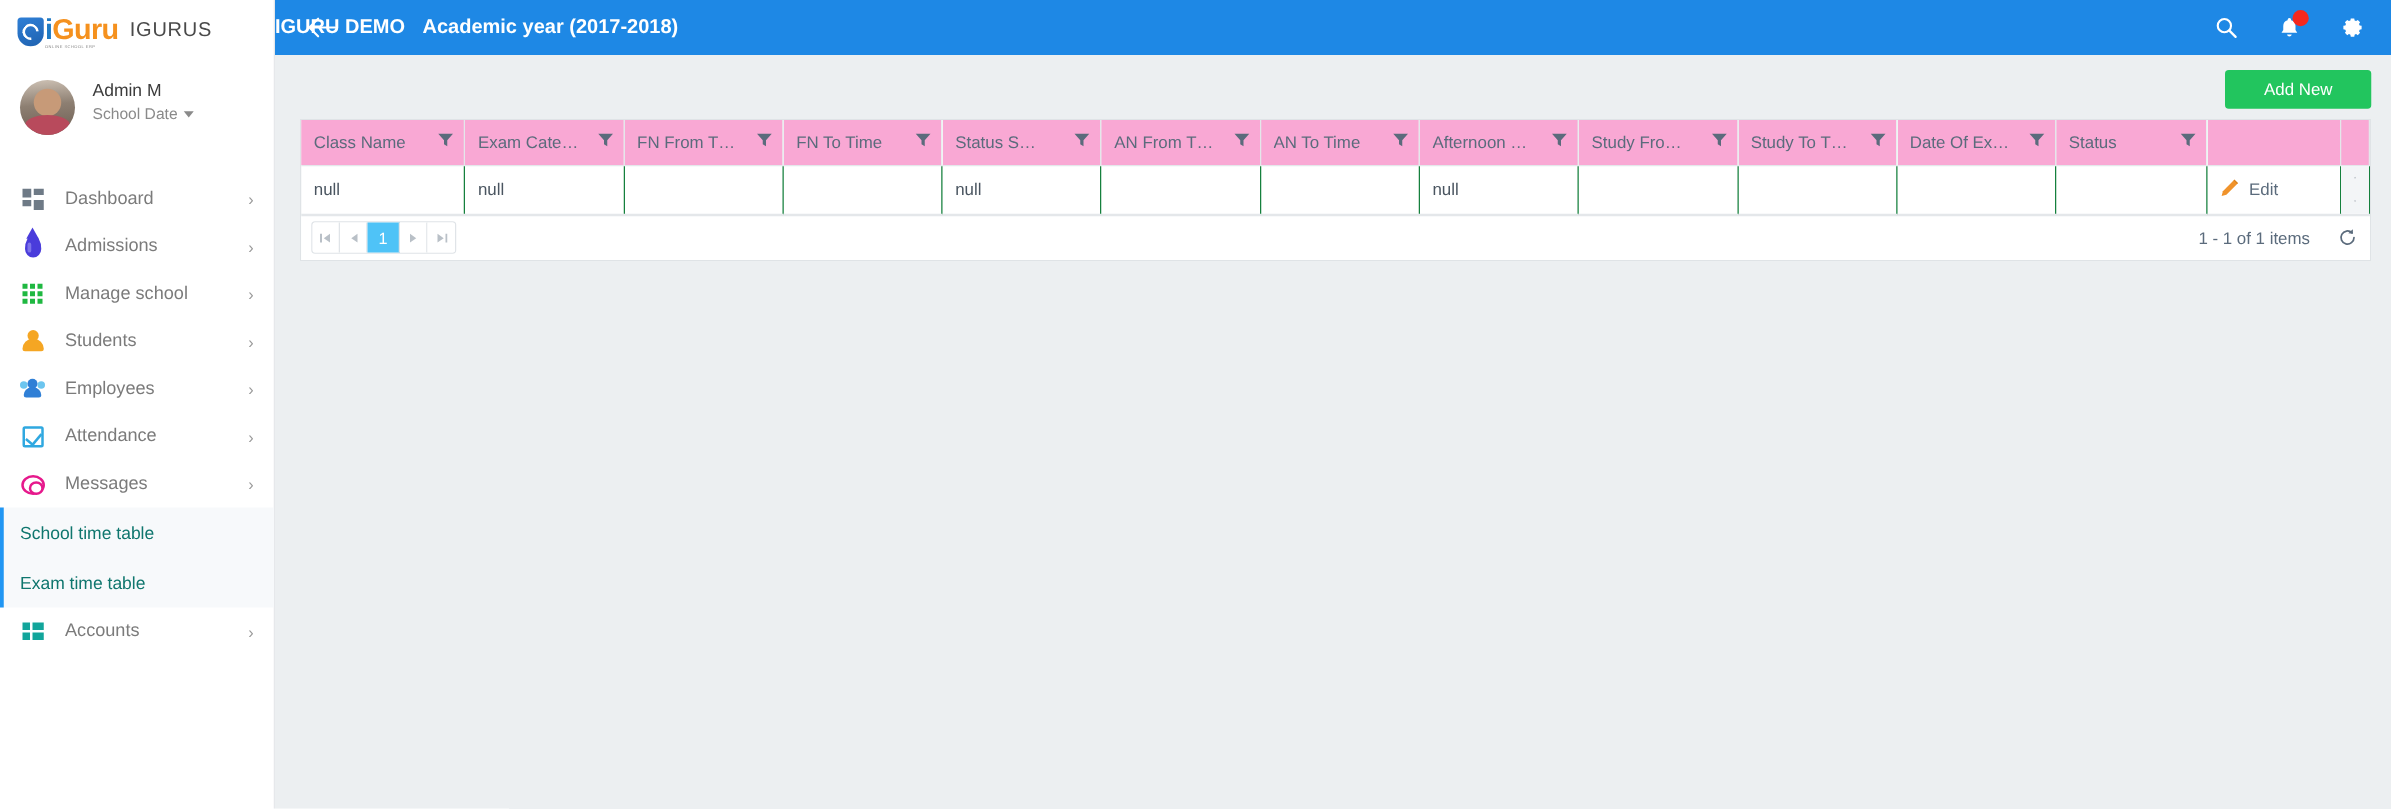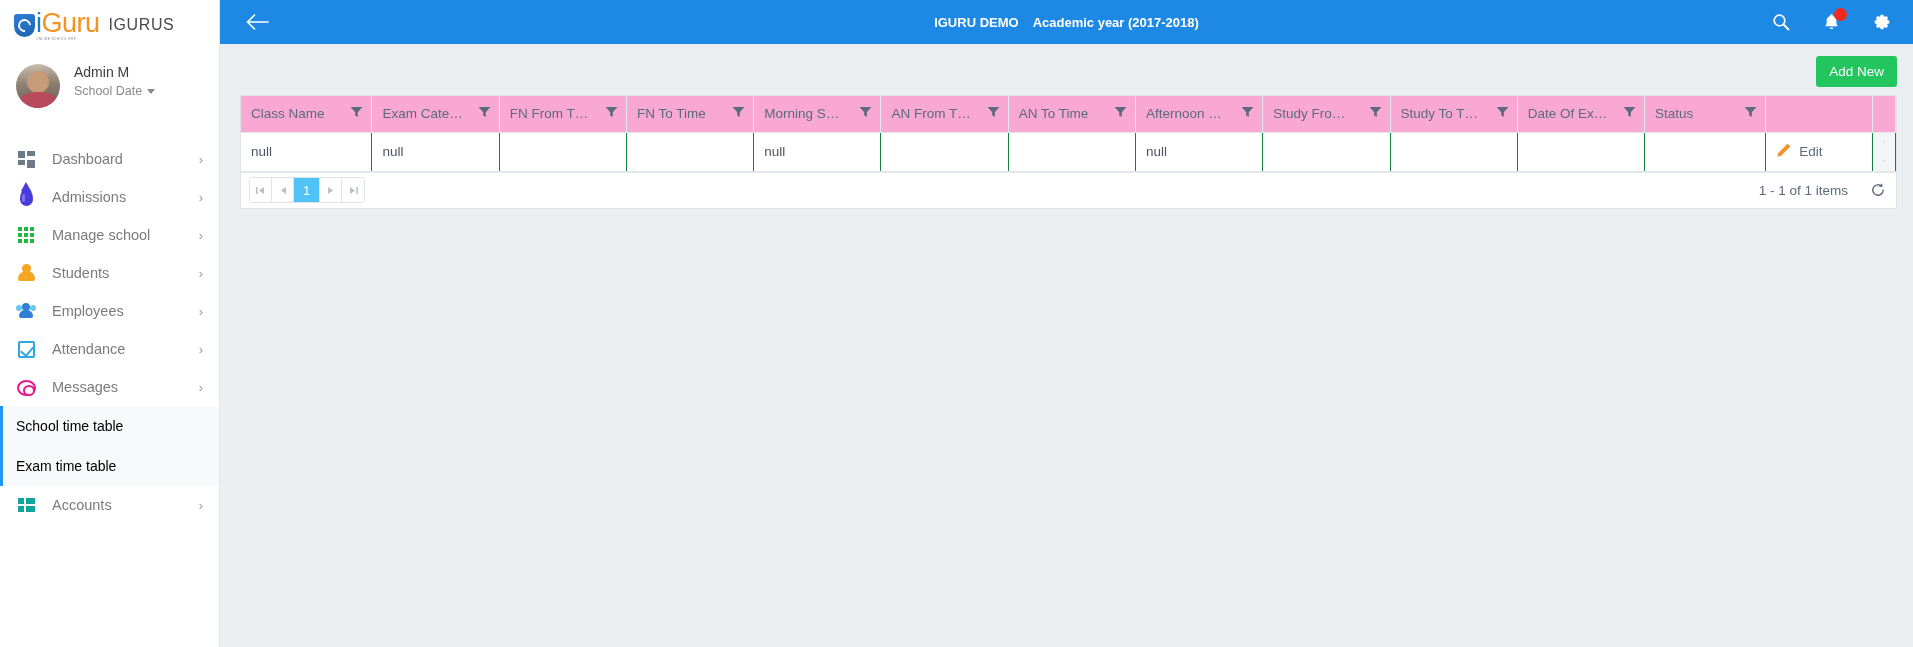--- a/index.html
+++ b/index.html
@@ -29,21 +29,21 @@
     background: linear-gradient(160deg,#2f7fd6 0%, #1f62b0 100%);
     border-radius: 3px 3px 11px 11px;
     display:flex;align-items:center;justify-content:center;
   }
   .shield:after{
     content:""; width:9px;height:9px;border-radius:50%;
     border:2px solid #fff; border-right-color:transparent;
     transform:rotate(40deg);
   }
   .brand-word {
-    font-size: 27px; font-weight: normal; letter-spacing: -0.5px;
+    font-size: 23px; font-weight: bold; letter-spacing: -0.5px;
     color: #f5911e; line-height: 1;
   }
   .brand-word .bi { color: #1f7ac4; }
   .brand-sub { font-size: 3.2px; color:#888; letter-spacing:.4px; }
   .brand-name {
     font-size: 16px; color: #4a4a4a; letter-spacing: .6px;
   }
 
   .profile {
     display: flex; gap: 14px;
@@ -89,21 +89,21 @@
   }
   .nav-item.active .nav-label { color:#3aa0e8; }
   .nav-item.active .nav-arrow { color:#3aa0e8; }
 
   .submenu { background:#f7f9fb; position:relative; }
   .submenu:before{
     content:""; position:absolute; left:0; top:0; bottom:0; width:3px; background:#2196f3;
   }
   .sub-item {
     height: 40px; display:flex; align-items:center; padding-left: 16px;
-    font-size: 14px; color: #000000; cursor:pointer;
+    font-size: 14px; color: #0f766e; cursor:pointer;
   }
 
   
   .ic-dashboard { width:17px;height:17px; display:grid;
     grid-template-columns:7px 8px; grid-template-rows:7px 8px; gap:2px;}
   .ic-dashboard i{ background:#6e7a86; display:block; }
   .ic-dashboard i:nth-child(1){ height:7px;}
   .ic-dashboard i:nth-child(2){ height:5px; align-self:start;}
   .ic-dashboard i:nth-child(3){ height:5px;}
   .ic-dashboard i:nth-child(4){ height:8px;}
@@ -163,37 +163,37 @@
   .main { flex:1; height:647px; background:#eceff1; display:flex; flex-direction:column; }
   .topbar {
     height:44px; background:#1e88e5; display:flex; align-items:center;
     padding: 0 22px 0 22px; position:relative; flex:none;
   }
   .back-arrow {
     width:30px;height:30px; display:flex;align-items:center;justify-content:center;
     color:#fff; cursor:pointer;
   }
   .topbar-title {
-    position:absolute; left:0; right:0; text-align:center;
-    color:#ffffff; font-size:13px; pointer-events:none;
+    position:absolute; left:0; right:0; text-align:left;
+    color:#ffffff; font-size:16px; pointer-events:none;
   }
   .topbar-title .demo { font-weight:bold; margin-right:14px;}
   .topbar-title .year { font-weight:bold;}
   .topbar-icons { margin-left:auto; display:flex; align-items:center; gap:33px; z-index:2;}
   .t-ic { color:#fff; cursor:pointer; display:flex; align-items:center; position:relative;}
   .bell-dot {
     position:absolute; right:-7px; top:-5px; width:13px;height:13px;
     border-radius:50%; background:#f5281e;
   }
 
   .content { flex:1; padding: 12px 16px 0 20px; position:relative; overflow:hidden;}
   .addnew-wrap { display:flex; justify-content:flex-end; margin-bottom: 8px; padding-right: 0px;}
   .btn-addnew {
     background:#22c55e; color:#fff; border:none; border-radius:3px;
-    font-size:13.5px; padding: 8px 13px; cursor:pointer;
+    font-size:13.5px; padding: 8px 31px; cursor:pointer;
     font-family:"Liberation Sans",sans-serif;
   }
 
   .grid-wrap { background:#fff; border:1px solid #dfe3e6; }
   table.grid { width:100%; border-collapse:collapse; table-layout: fixed;}
   table.grid th {
     border-right:1px solid #e4e7ea; border-bottom:1px solid #e4e7ea;
     height:36px; padding: 0 8px 0 10px;
     font-weight:normal; font-size:13.5px; color:#5b6b7c;
     text-align:left; vertical-align:middle; background:#f9a8d4;
@@ -417,21 +417,21 @@
                 <th style="width: 105px;">
                   <span class="th-inner">
                     <span class="th-label">FN To Time</span>
                     <span class="funnel"><svg width="13" height="12" viewBox="0 0 13 12">
                         <path d="M0.6 1 H12.4 L7.8 6.2 V11 L5.2 9.4 V6.2 z" fill="#5b6b7c"></path>
                       </svg></span>
                   </span>
                 </th>
                 <th style="width: 105px;">
                   <span class="th-inner">
-                    <span class="th-label">Morning S…</span>
+                    <span class="th-label">Status S…</span>
                     <span class="funnel"><svg width="13" height="12" viewBox="0 0 13 12">
                         <path d="M0.6 1 H12.4 L7.8 6.2 V11 L5.2 9.4 V6.2 z" fill="#5b6b7c"></path>
                       </svg></span>
                   </span>
                 </th>
                 <th style="width: 105px;">
                   <span class="th-inner">
                     <span class="th-label">AN From T…</span>
                     <span class="funnel"><svg width="13" height="12" viewBox="0 0 13 12">
                         <path d="M0.6 1 H12.4 L7.8 6.2 V11 L5.2 9.4 V6.2 z" fill="#5b6b7c"></path>

